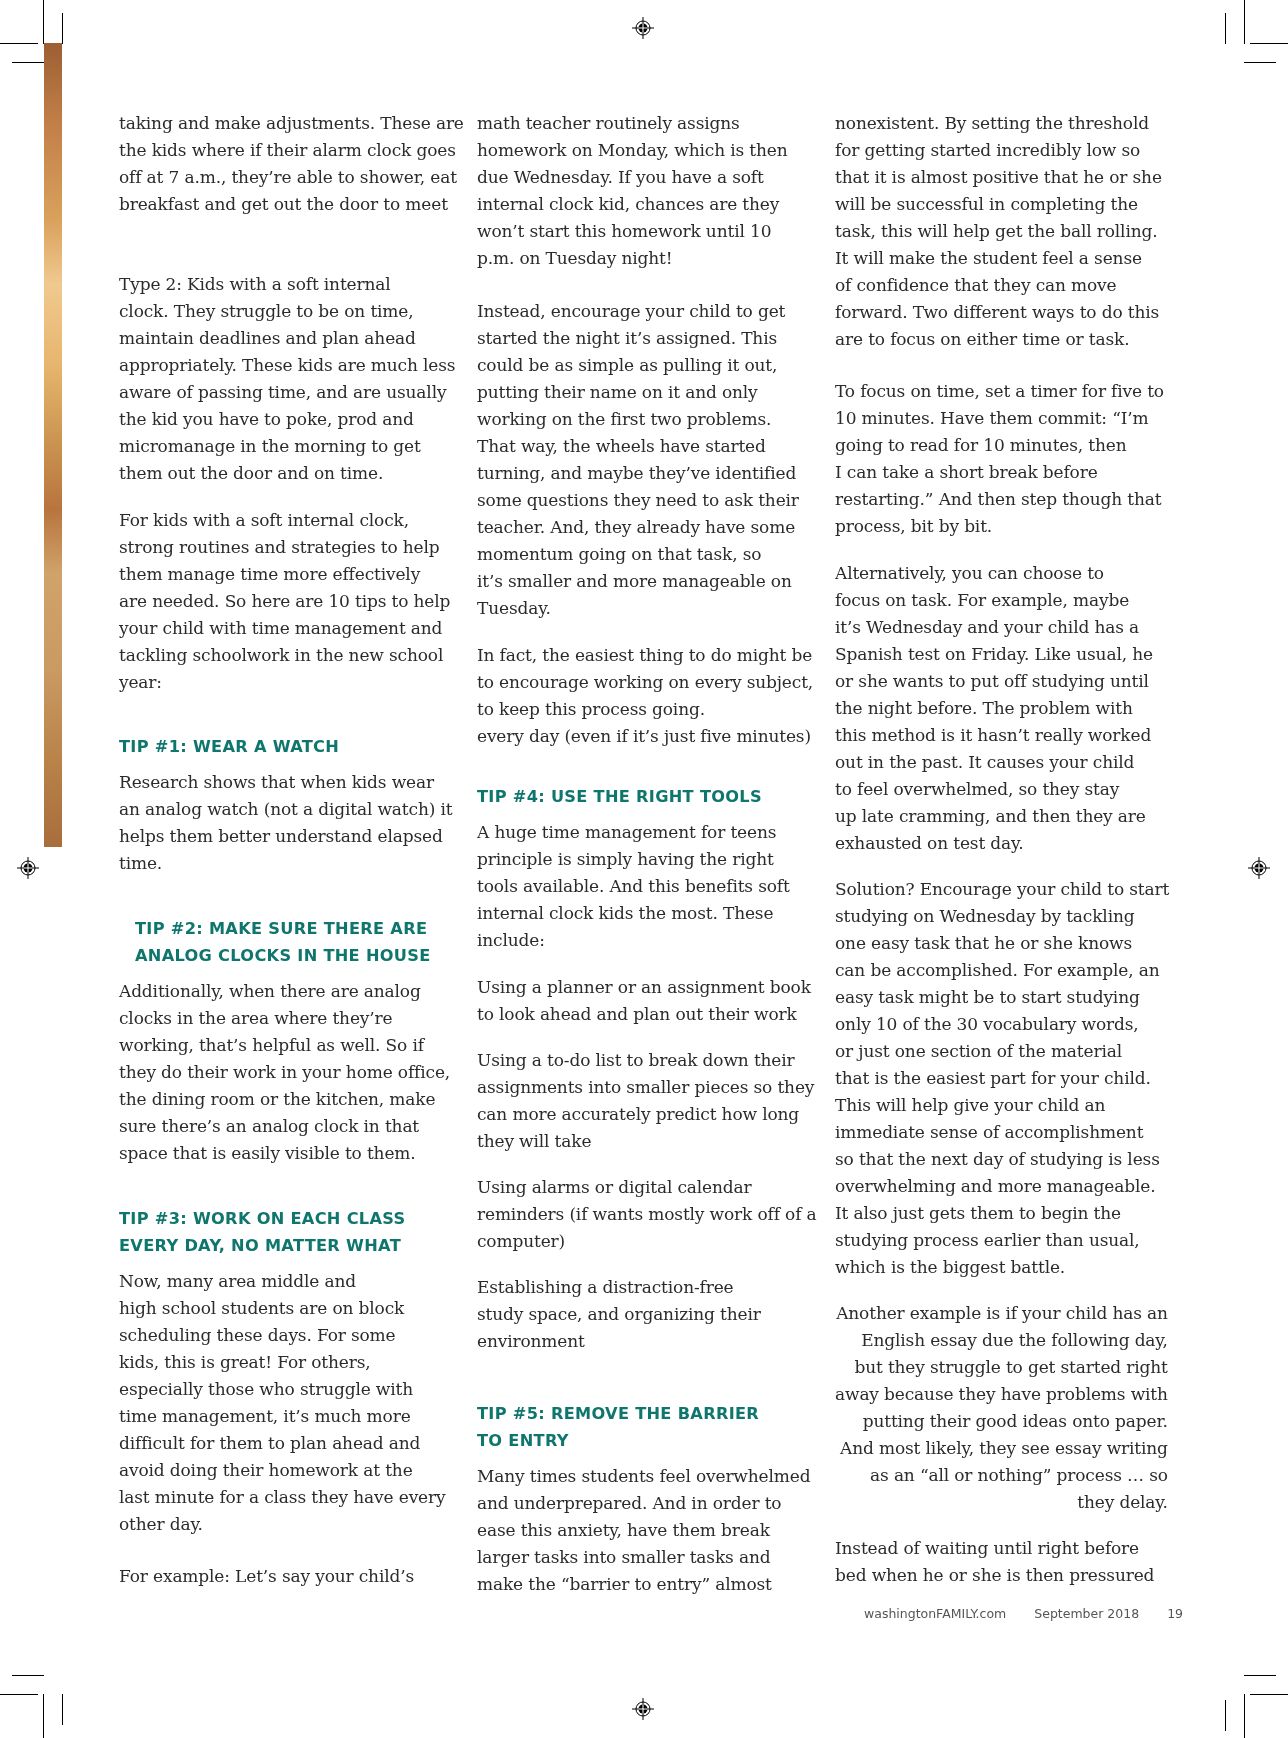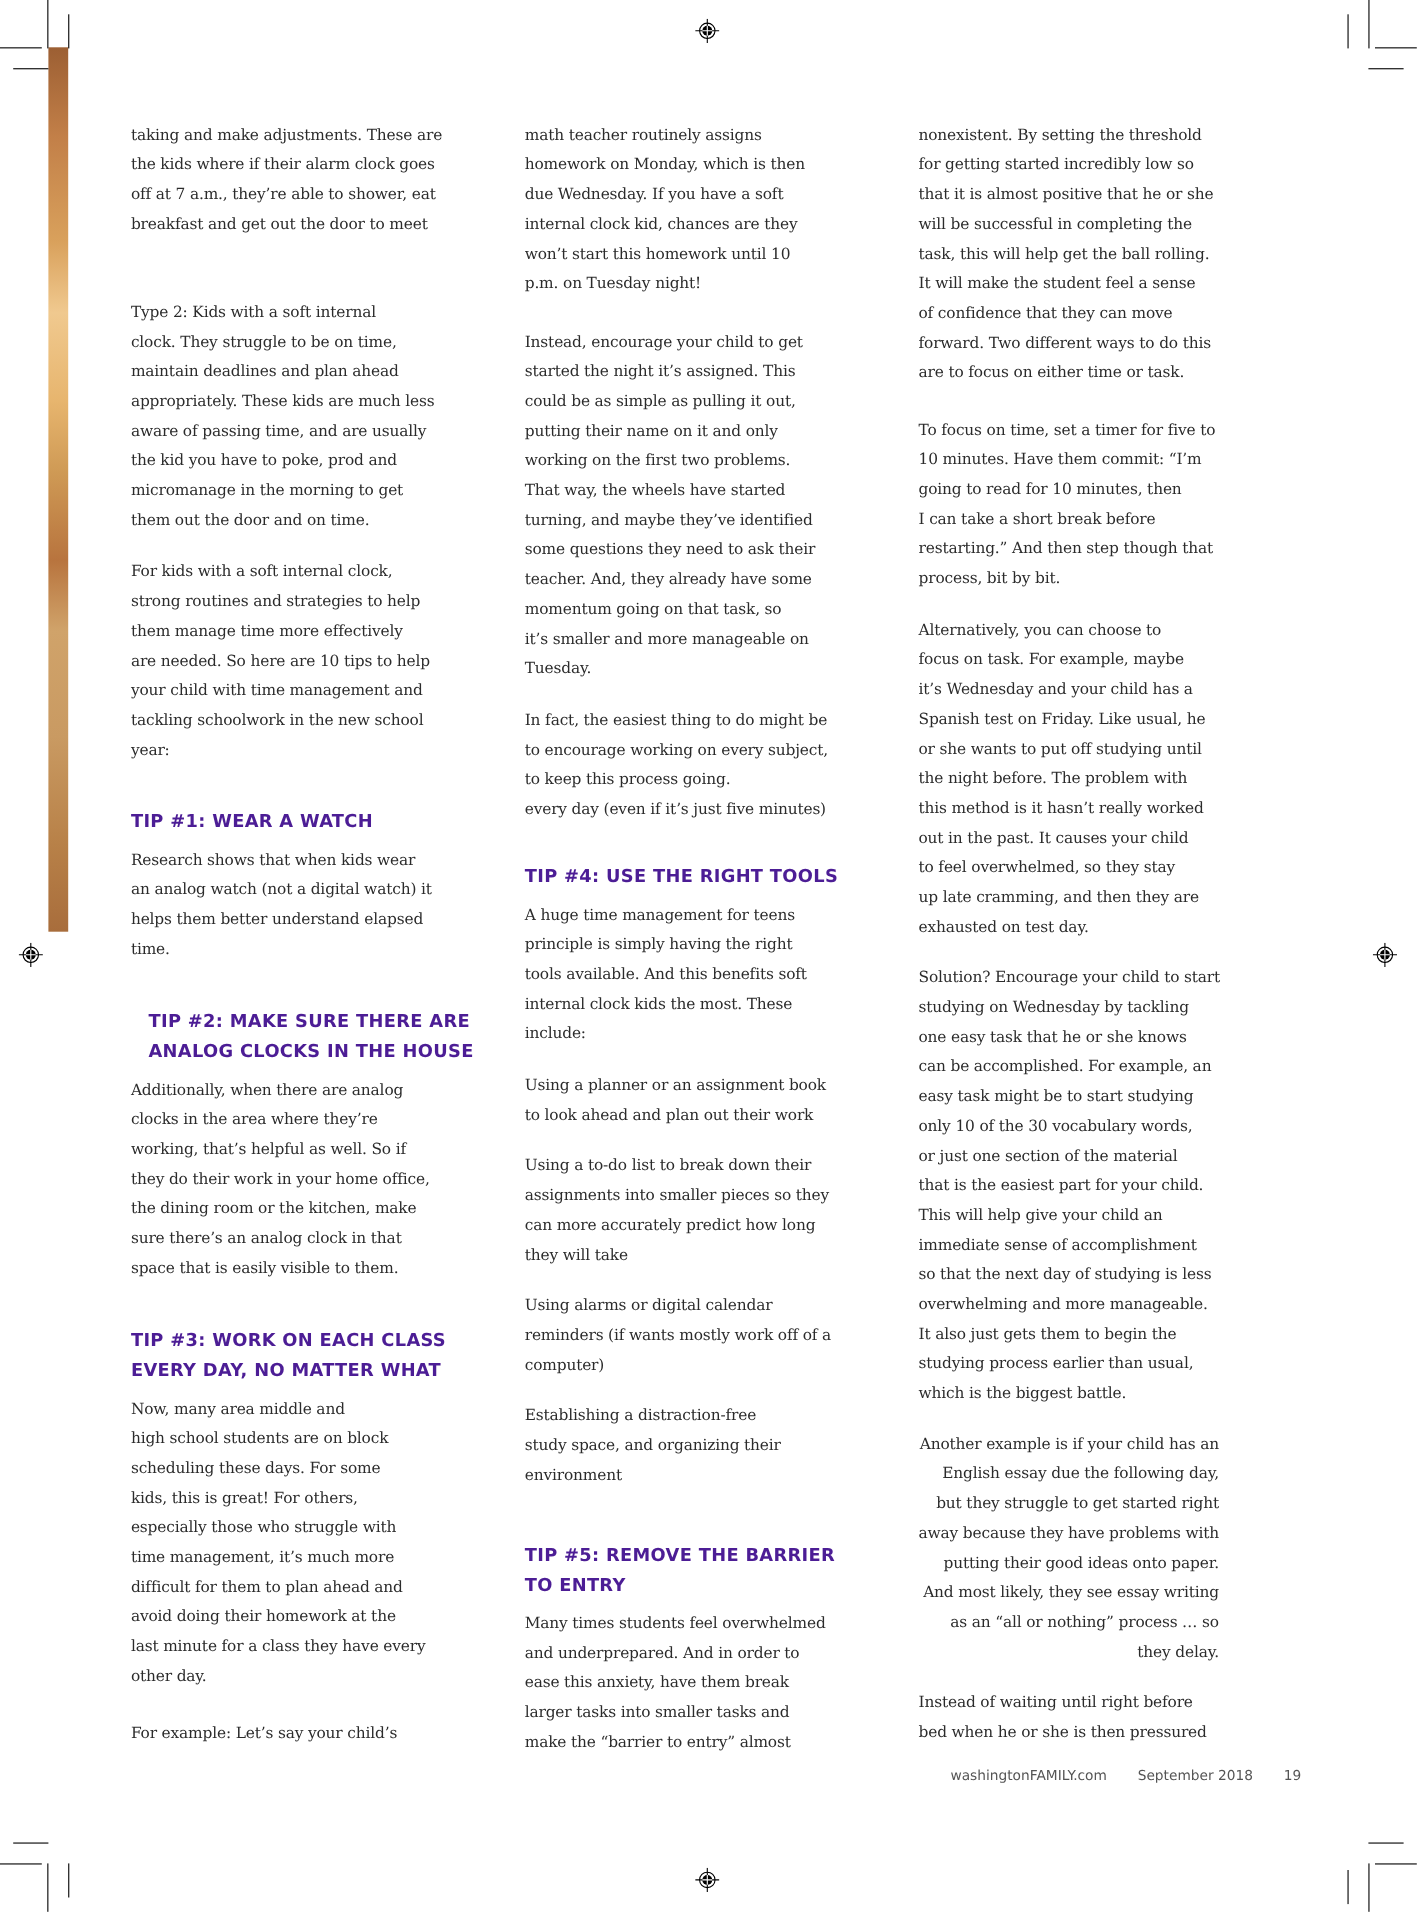--- a/index.html
+++ b/index.html
@@ -4,23 +4,23 @@
 <style>
   html, body { margin:0; padding:0; background:#ffffff; }
   body { width:1288px; height:1738px; position:relative; overflow:hidden; }
   .page { position:absolute; left:0; top:0; width:1288px; height:1738px; background:#fff; }
   .edge-strip { position:absolute; left:44px; top:43px; width:18px; height:804px;
     background: linear-gradient(180deg, #9c5f33 0%, #c27f48 10%, #d9a15c 22%, #f0c98f 30%, #e7b56e 40%, #cf9a55 48%, #b8743e 58%, #d0a36a 66%, #c99a62 78%, #b88148 90%, #a86d3c 100%); }
   .crop { position:absolute; background:#000; }
   .reg { position:absolute; width:22px; height:22px; }
   .col { position:absolute; top:110px; width:335px; font-family:"DejaVu Serif","Liberation Serif",serif; color:#2b2b2b; }
   .c1 { left:119px; } .c2 { left:477px; } .c3 { left:835px; }
-  .p { font-size:14px; line-height:27px; margin:0; letter-spacing:-0.15px; }
+  .p { font-size:17px; line-height:27px; margin:0; letter-spacing:-0.15px; }
   .p span { display:block; white-space:nowrap; }
-  .h { font-family:"DejaVu Sans","Liberation Sans",sans-serif; font-weight:bold; color:#4c1d95; font-size:16.2px; line-height:27px; letter-spacing:0.3px; margin:0; }
+  .h { font-family:"DejaVu Sans","Liberation Sans",sans-serif; font-weight:bold; color:#0f766e; font-size:16.2px; line-height:27px; letter-spacing:0.3px; margin:0; }
   .h span { display:block; white-space:nowrap; }
   .footer { position:absolute; top:1606px; left:864px; font-family:"DejaVu Sans","Liberation Sans",sans-serif; font-size:12.5px; color:#555; white-space:nowrap; }
   .footer span { margin-right:24px; }
 </style>
 </head>
 <body>
 
 <div class="page">
 
   <div class="edge-strip"></div>

